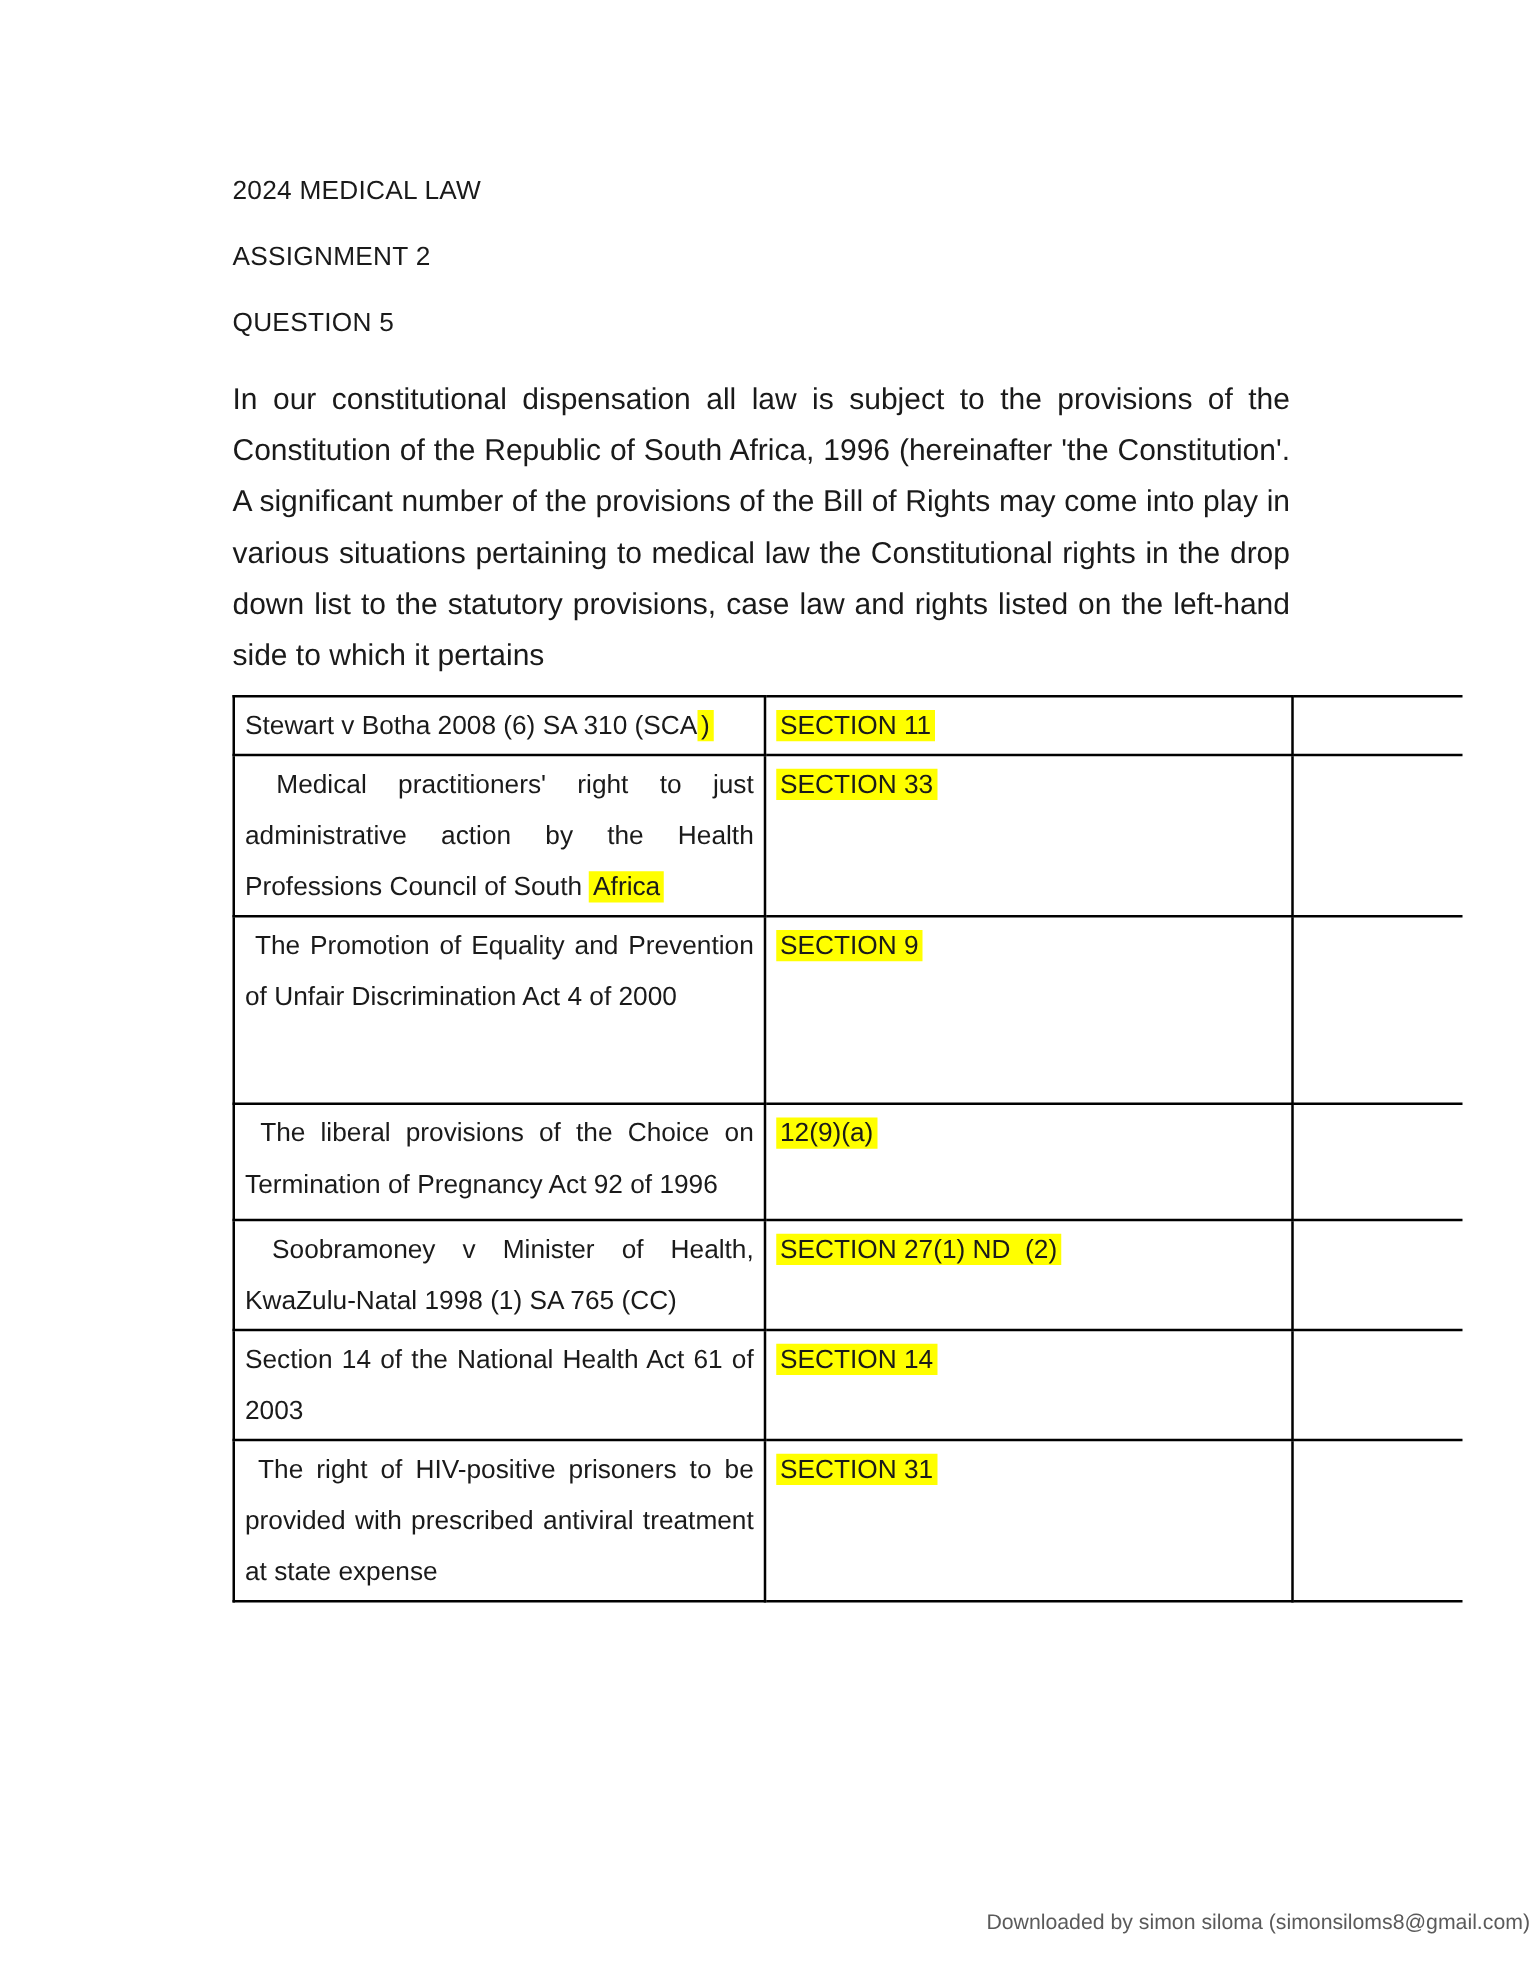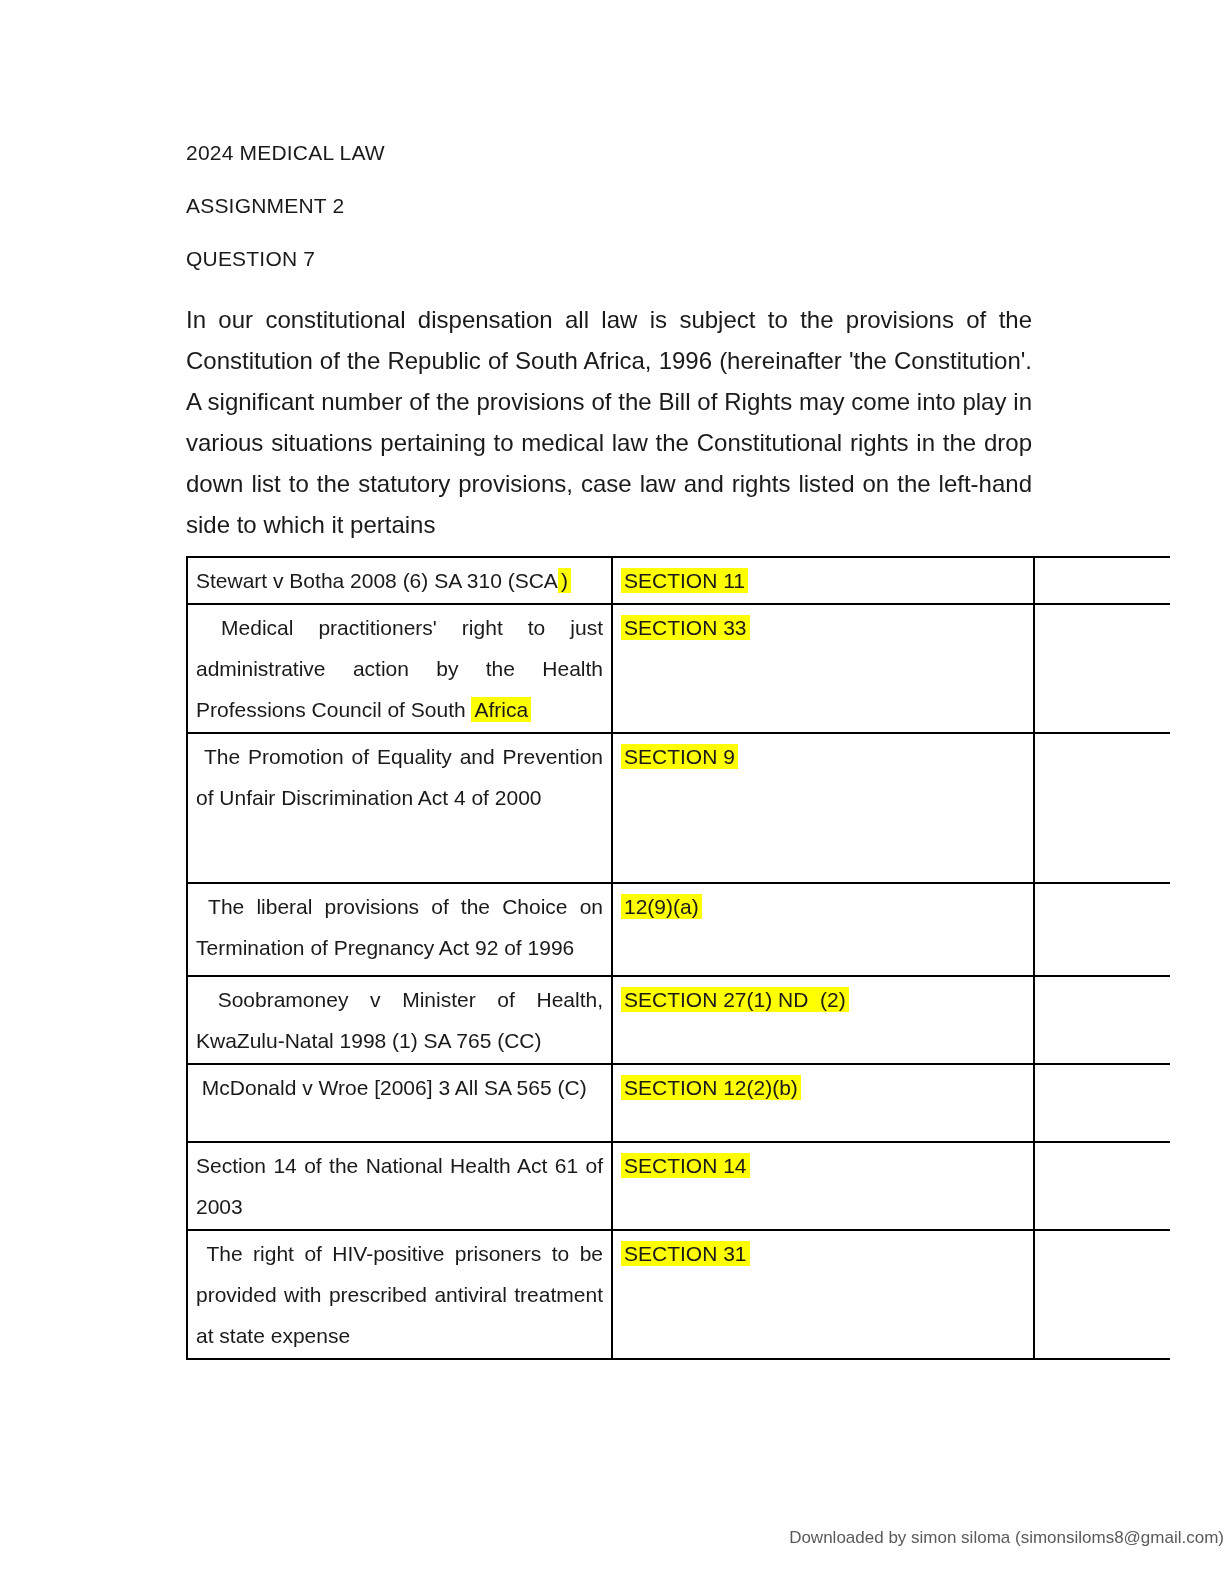--- a/index.html
+++ b/index.html
@@ -87,21 +87,21 @@
     color:var(--footer);
   }
 </style>
 </head>
 <body>
 
 <div class="page">
   <div class="content">
     <div class="doc-heading">2024 MEDICAL LAW</div>
     <div class="doc-heading">ASSIGNMENT 2</div>
-    <div class="doc-heading">QUESTION 7</div>
+    <div class="doc-heading">QUESTION 5</div>
     <div class="intro">In our constitutional dispensation all law is subject to the provisions of the Constitution of the Republic of South Africa, 1996 (hereinafter 'the Constitution'. A significant number of the provisions of the Bill of Rights may come into play in various situations pertaining to medical law the Constitutional rights in the drop down list to the statutory provisions, case law and rights listed on the left-hand side to which it pertains</div>
 
     <table class="mapping">
       <colgroup>
         <col class="c1">
         <col class="c2">
         <col class="c3">
       </colgroup>
       <tbody>
           <tr>
@@ -123,25 +123,20 @@
             <td class="cell-left"><span>&nbsp;The liberal provisions of the Choice on Termination of Pregnancy Act 92 of 1996</span></td>
             <td class="cell-answer"><span class="hl">12(9)(a)</span></td>
             <td class="cell-empty"></td>
           </tr>
           <tr>
             <td class="cell-left"><span>&nbsp;Soobramoney v Minister of Health, KwaZulu-Natal 1998 (1) SA 765 (CC)</span></td>
             <td class="cell-answer"><span class="hl">SECTION 27(1) ND &nbsp;(2)</span></td>
             <td class="cell-empty"></td>
           </tr>
           <tr>
-            <td class="cell-left"><span>&nbsp;McDonald v Wroe [2006] 3 All SA 565 (C)</span></td>
-            <td class="cell-answer"><span class="hl">SECTION 12(2)(b)</span></td>
-            <td class="cell-empty"></td>
-          </tr>
-          <tr>
             <td class="cell-left"><span>Section 14 of the National Health Act 61 of 2003</span></td>
             <td class="cell-answer"><span class="hl">SECTION 14</span></td>
             <td class="cell-empty"></td>
           </tr>
           <tr>
             <td class="cell-left"><span>&nbsp;The right of HIV-positive prisoners to be provided with prescribed antiviral treatment at state expense</span></td>
             <td class="cell-answer"><span class="hl">SECTION 31</span></td>
             <td class="cell-empty"></td>
           </tr>
         </tbody>

